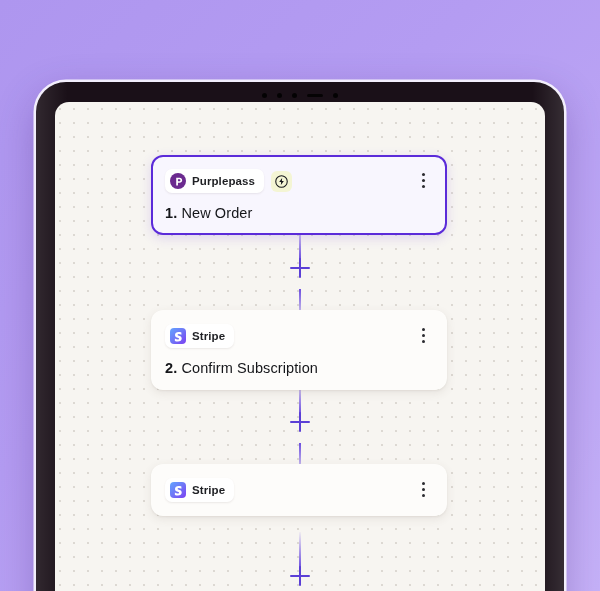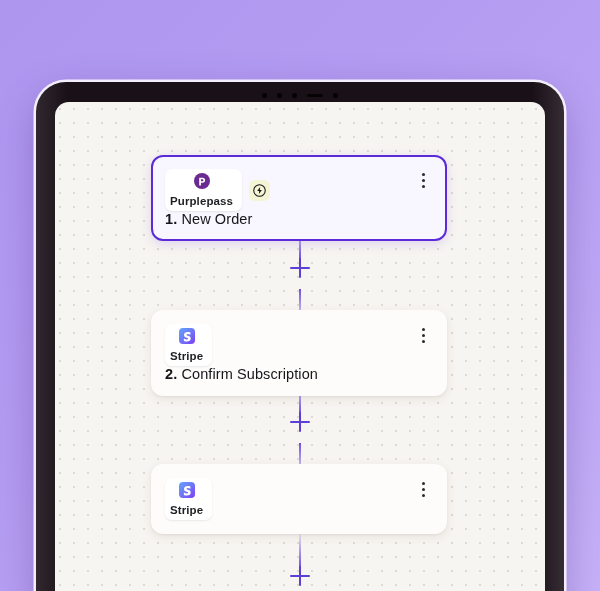--- a/index.html
+++ b/index.html
@@ -123,21 +123,20 @@
   }
 
   .app-chip {
     display: inline-flex;
     align-items: center;
     gap: 6px;
     background: #ffffff;
     border-radius: 7px;
     padding: 4px 9px 4px 5px;
     box-shadow: 0 1px 2px rgba(80,60,60,0.10);
-    flex-direction: column;
   }
   .app-chip-label {
     font-size: 11.5px;
     font-weight: bold;
     color: #1f2024;
     letter-spacing: .1px;
   }
 
   .logo {
     width: 16px; height: 16px;
@@ -178,21 +177,21 @@
     cursor: pointer;
   }
   .kebab i {
     display: block;
     width: 3px; height: 3px;
     border-radius: 50%;
     background: #2b2b30;
   }
 
   .card-title {
-    margin-top: 0;
+    margin-top: 12px;
     font-size: 14.5px;
     color: #15161a;
     letter-spacing: .1px;
   }
   .card-title .step-num { font-weight: bold; }
 
   
   .connector {
     position: absolute;
     left: 244px;

